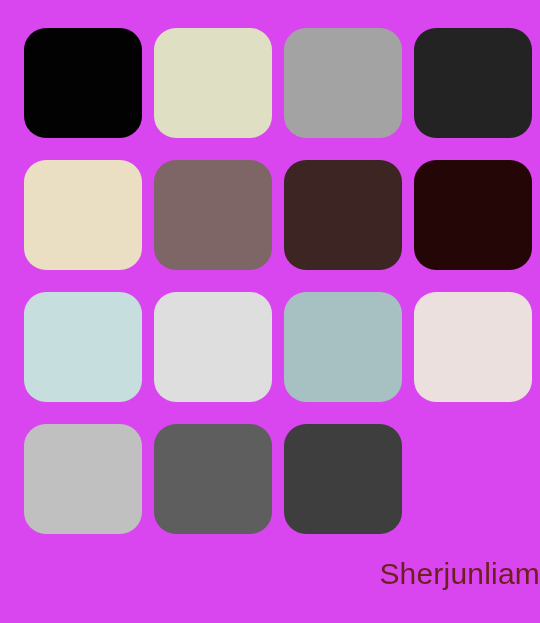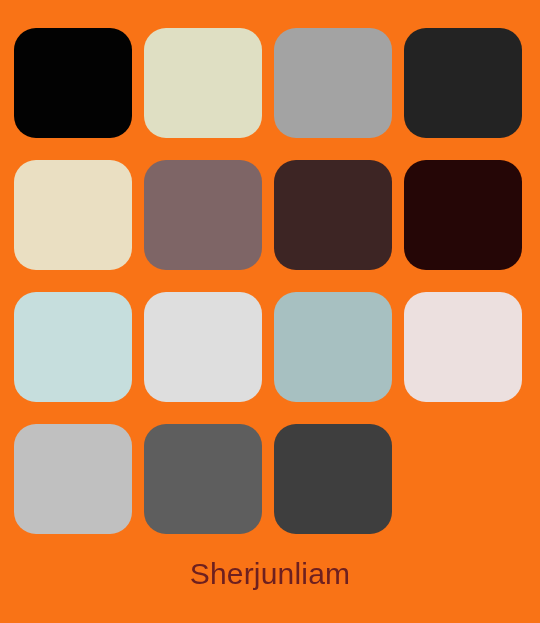--- a/index.html
+++ b/index.html
@@ -11,25 +11,25 @@
     width: 540px;
     height: 623px;
     background: #ffffff;
     font-family: "Liberation Sans", sans-serif;
     overflow: hidden;
   }
 
   .palette-page {
     width: 540px;
     height: 623px;
-    background: #f97316;
+    background: #d946ef;
     box-sizing: border-box;
     display: flex;
     flex-direction: column;
-    align-items: center;
+    align-items: flex-end;
   }
 
   .swatch-grid {
     width: 516px;
     margin-top: 28px;
     margin-left: 4px;
     display: grid;
     grid-template-columns: repeat(4, 118px);
     grid-template-rows: repeat(4, 110px);
     column-gap: 12px;

